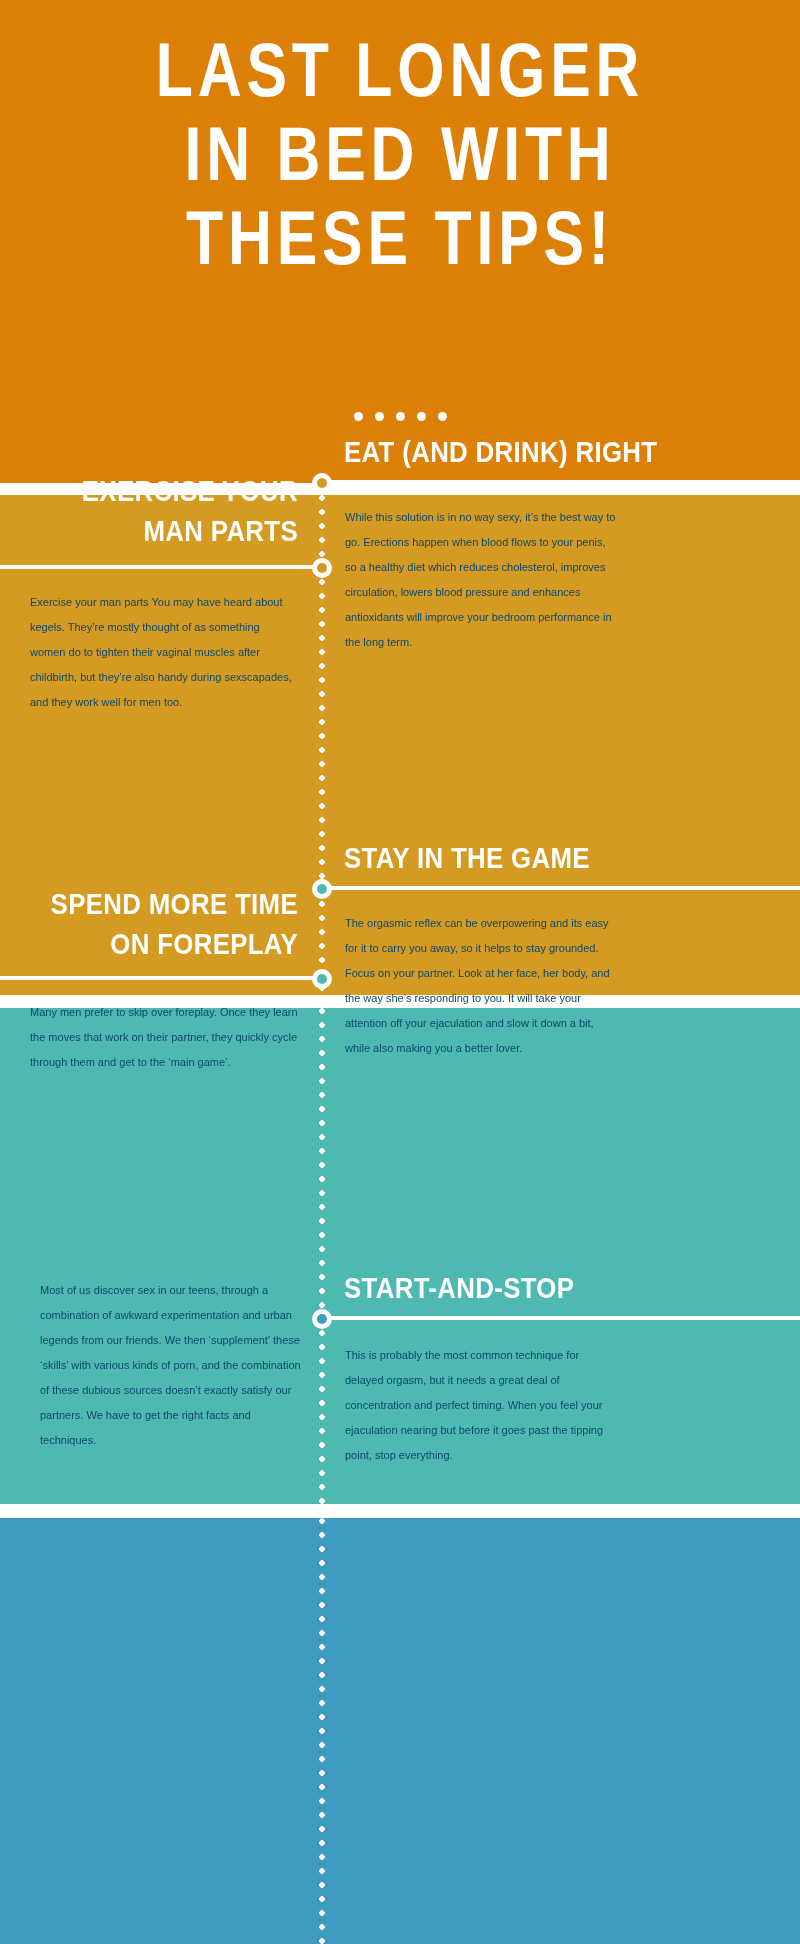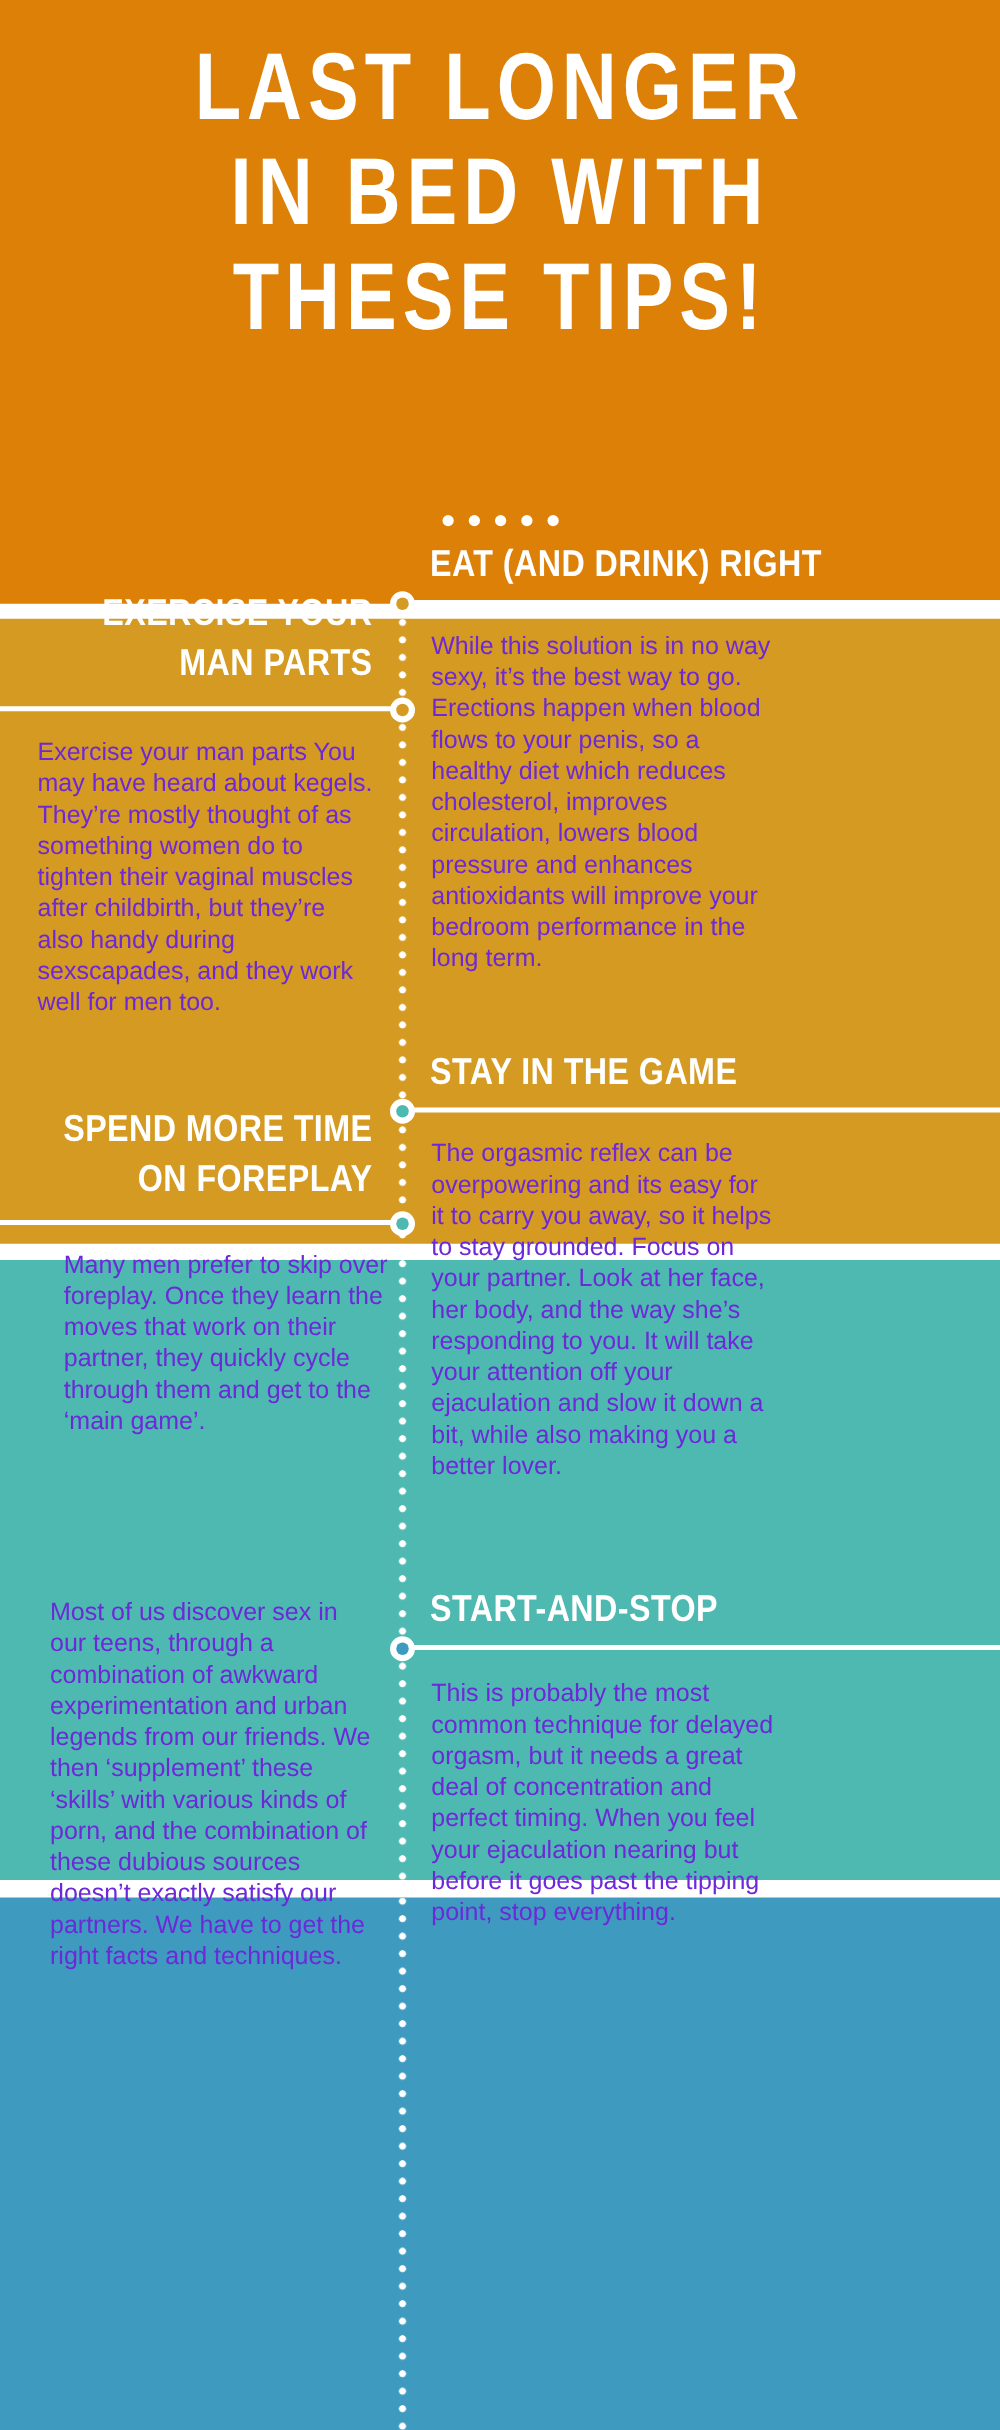--- a/index.html
+++ b/index.html
@@ -83,22 +83,22 @@
     line-height:40px;
     letter-spacing:0.4px;
     transform:scaleX(0.86);
   }
   .h-right{left:344px;width:450px;text-align:left;transform-origin:0 50%;}
   .h-left{left:6px;width:292px;text-align:right;transform-origin:100% 50%;}
 
   
   .para{
     position:absolute;
-    color:#6d28d9;
-    font-size:20px;
+    color:#0c4a6e;
+    font-size:11px;
     line-height:25px;
     font-weight:normal;
   }
   .p-right{left:345px;width:275px;text-align:left;}
   .p-left{left:30px;width:268px;text-align:left;}
   .p-left-start{left:40px;width:262px;text-align:left;}
 </style>
 </head>
 <body>
 
@@ -151,21 +151,21 @@
   <div class="marker m-teal" style="left:312px;top:879px;">
       <i></i>
     </div>
   <div class="para p-right" style="top:911px;">The orgasmic reflex can be overpowering and its easy for it to carry you away, so it helps to stay grounded. Focus on your partner. Look at her face, her body, and the way she’s responding to you. It will take your attention off your ejaculation and slow it down a bit, while also making you a better lover.</div>
 
   <div class="heading h-left" style="top:884px;">SPEND MORE TIME ON FOREPLAY</div>
   <div class="rule rule-left" style="top:976px;"></div>
   <div class="marker m-teal" style="left:312px;top:969px;">
       <i></i>
     </div>
-  <div class="para p-left" style="top:1000px;margin-left:21px;">Many men prefer to skip over foreplay. Once they learn the moves that work on their partner, they quickly cycle through them and get to the ‘main game’.</div>
+  <div class="para p-left" style="top:1000px;">Many men prefer to skip over foreplay. Once they learn the moves that work on their partner, they quickly cycle through them and get to the ‘main game’.</div>
 
   <div class="heading h-right" style="top:1268px;">START-AND-STOP</div>
   <div class="rule rule-right" style="top:1316px;"></div>
   <div class="marker m-blue" style="left:312px;top:1309px;">
       <i></i>
     </div>
   <div class="para p-left-start" style="top:1278px;">Most of us discover sex in our teens, through a combination of awkward experimentation and urban legends from our friends. We then ‘supplement’ these ‘skills’ with various kinds of porn, and the combination of these dubious sources doesn’t exactly satisfy our partners. We have to get the right facts and techniques.</div>
 
   <div class="para p-right" style="top:1343px;">This is probably the most common technique for delayed orgasm, but it needs a great deal of concentration and perfect timing. When you feel your ejaculation nearing but before it goes past the tipping point, stop everything.</div>
 

